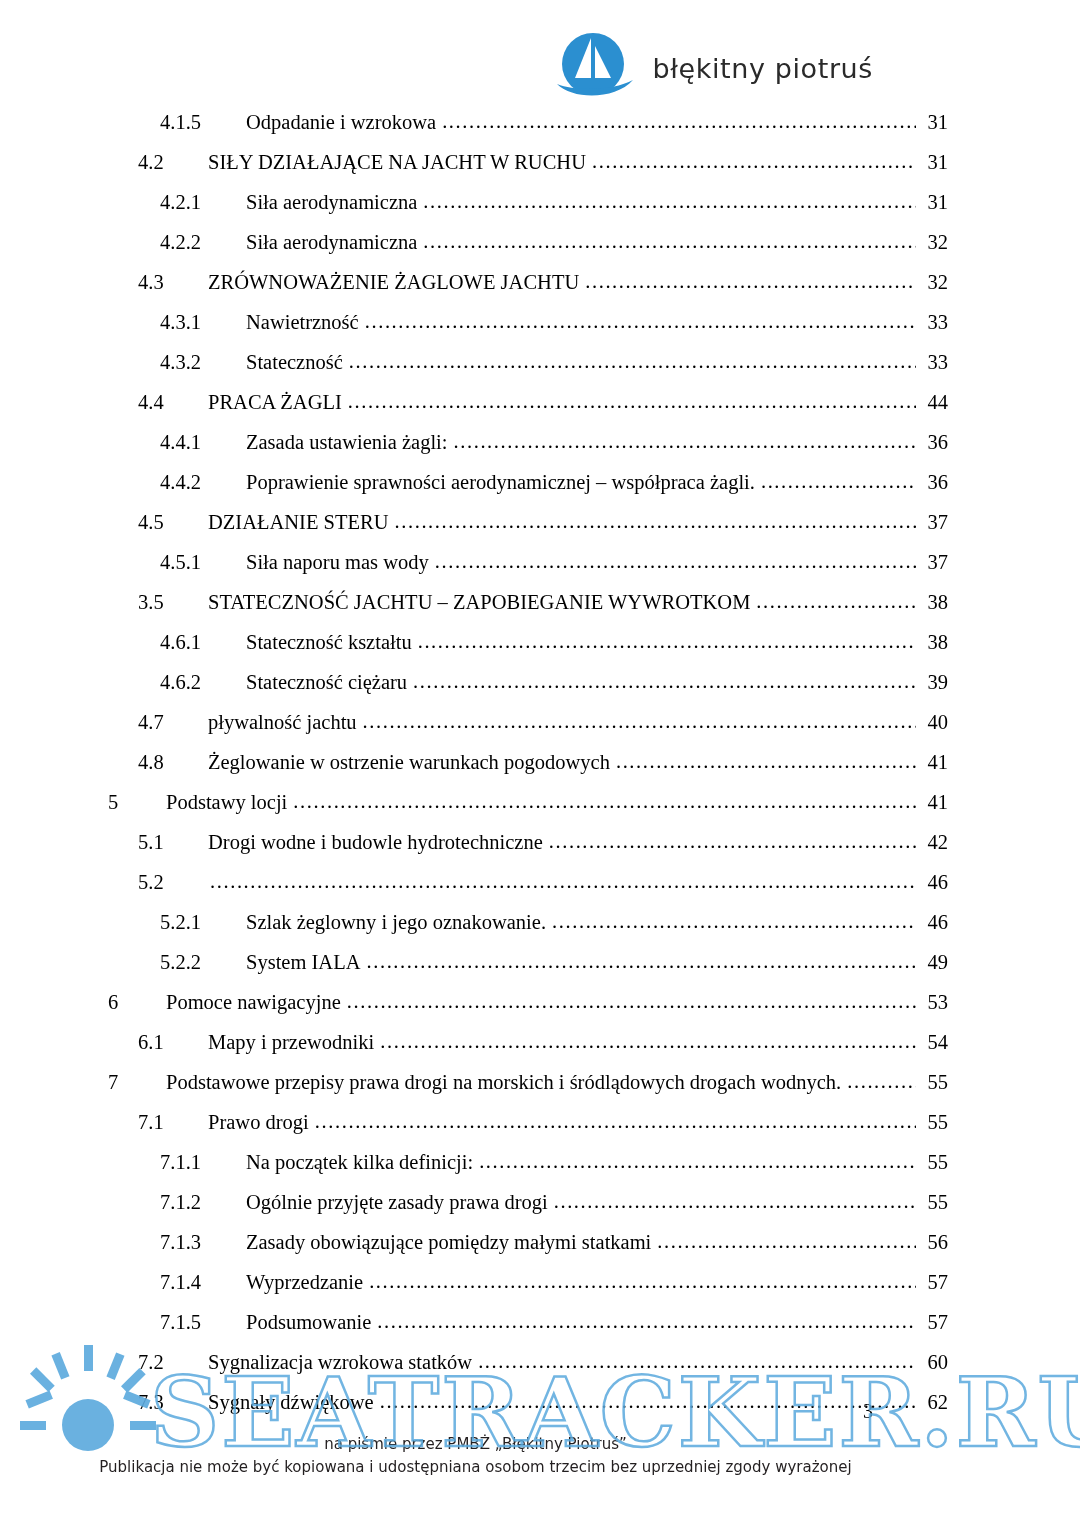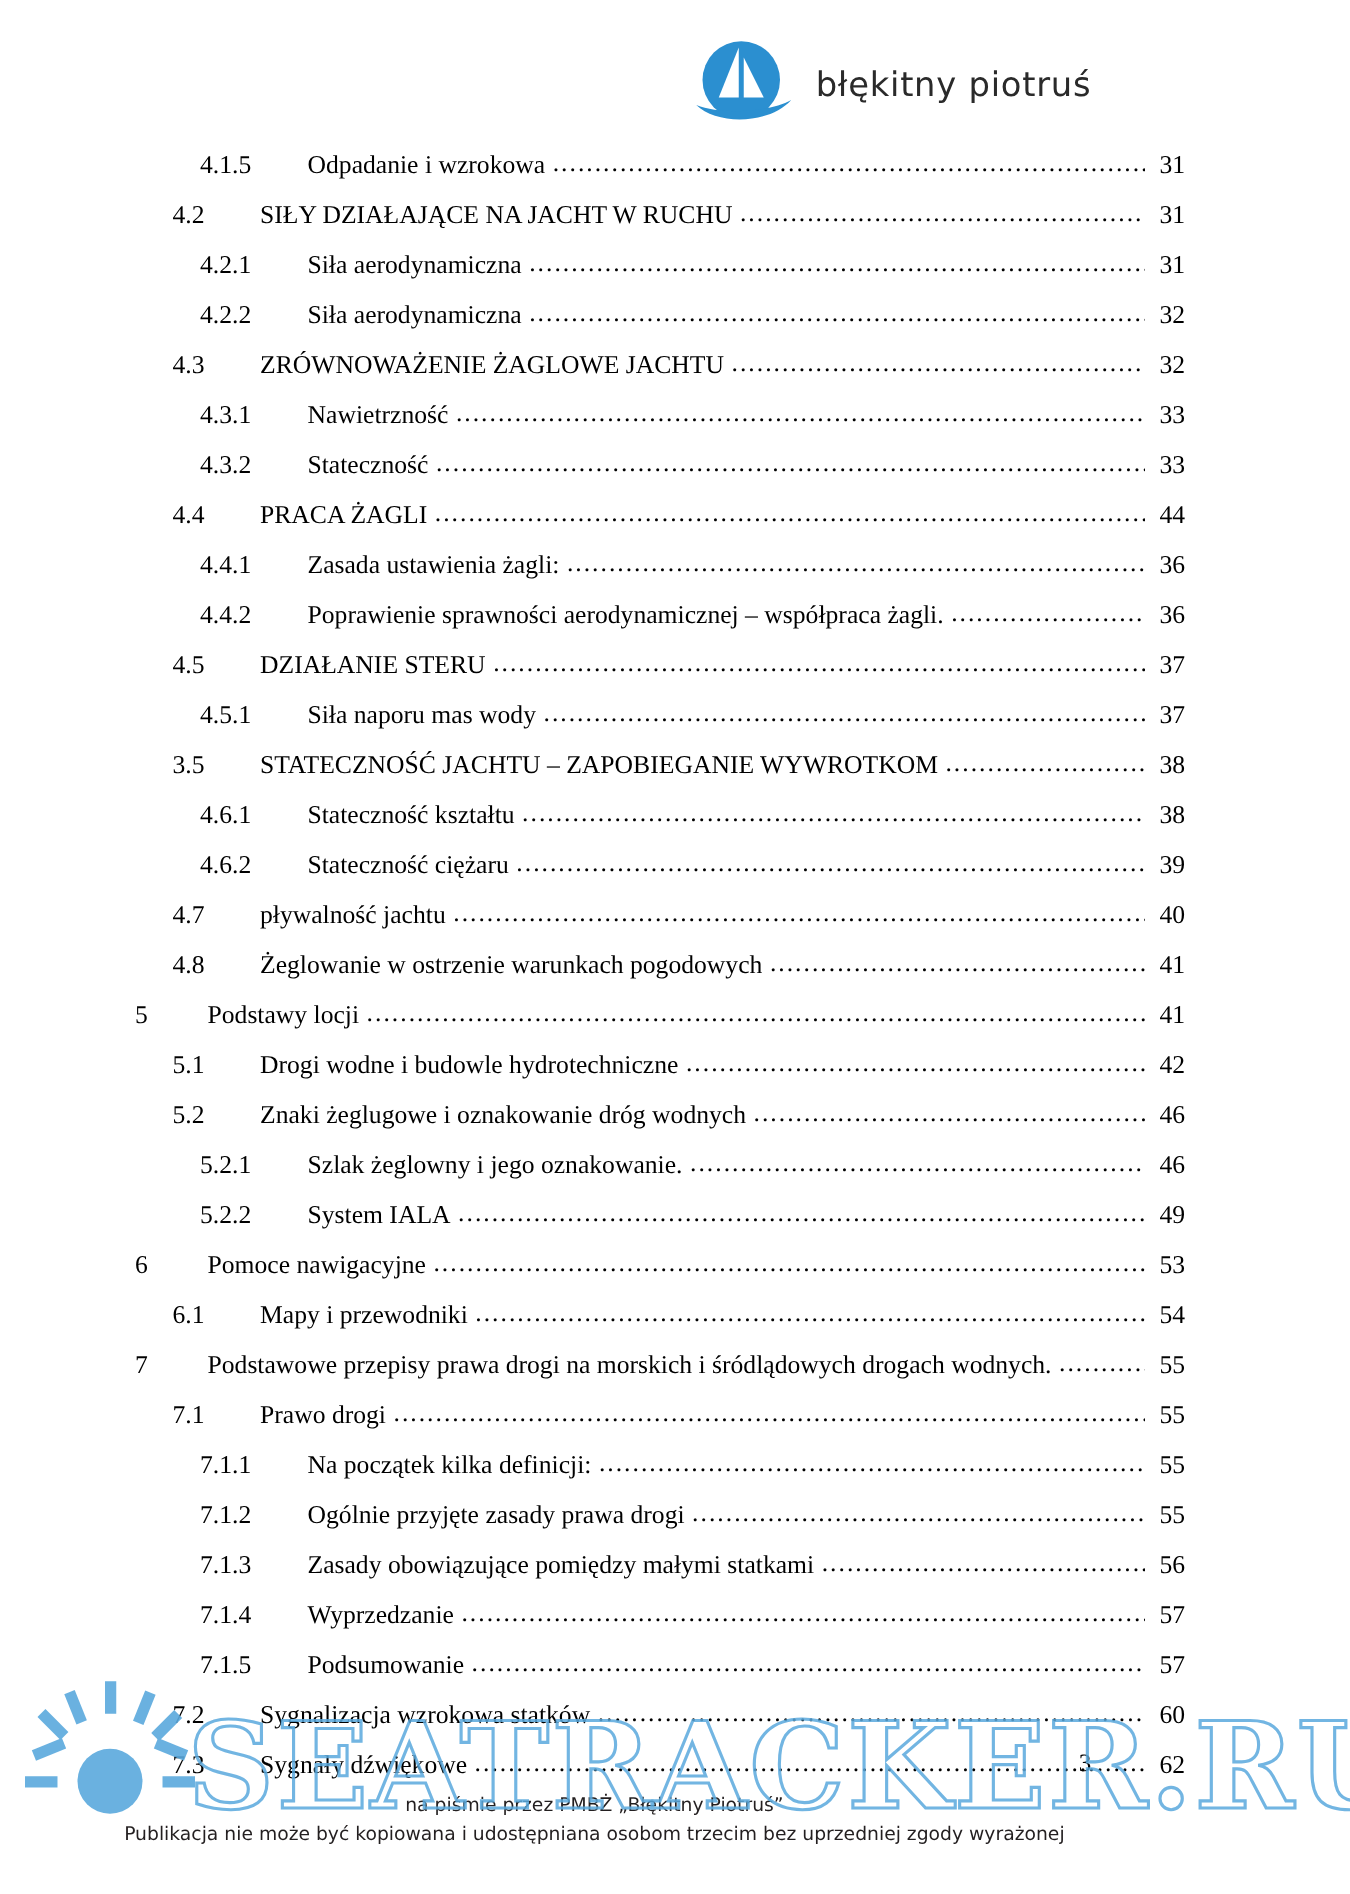--- a/index.html
+++ b/index.html
@@ -83,21 +83,21 @@
     text-align: right;
     min-width: 26px;
     padding-left: 4px;
   }
 
   
   .lvl1 { padding-left: 0px; }
   .lvl1 .num { width: 58px; }
   .lvl2 { padding-left: 30px; justify-content: flex-end; }
   .lvl2 .num { width: 70px; }
-  .lvl3 { padding-left: 52px; margin-top: 10px; }
+  .lvl3 { padding-left: 52px; }
   .lvl3 .num { width: 86px; }
 
   
   .footer {
     position: absolute;
     left: 0;
     right: 0;
     bottom: 36px;
     text-align: center;
     font-family: "DejaVu Sans", sans-serif;
@@ -272,21 +272,20 @@
         <span class="page-no">41</span>
       </div>
       <div class="toc-row lvl2">
         <span class="num">5.1</span>
         <span class="title">Drogi wodne i budowle hydrotechniczne</span>
         <span class="dots">.......................................................................................................................................................................................................</span>
         <span class="page-no">42</span>
       </div>
       <div class="toc-row lvl2">
         <span class="num">5.2</span>
-        <span class="title">Znaki żeglugowe i oznakowanie dróg wodnych</span>
         <span class="dots">.......................................................................................................................................................................................................</span>
         <span class="page-no">46</span>
       </div>
       <div class="toc-row lvl3">
         <span class="num">5.2.1</span>
         <span class="title">Szlak żeglowny i jego oznakowanie.</span>
         <span class="dots">.......................................................................................................................................................................................................</span>
         <span class="page-no">46</span>
       </div>
       <div class="toc-row lvl3">

